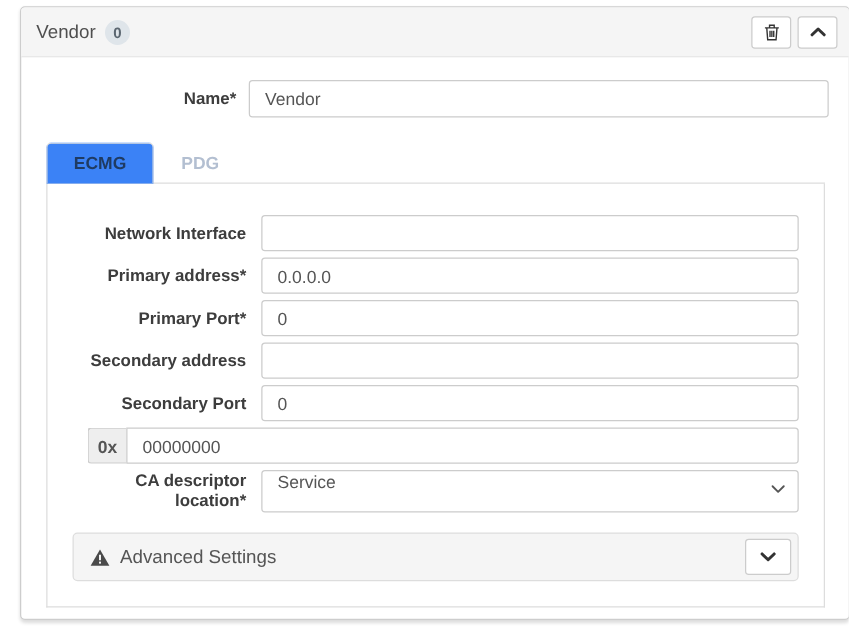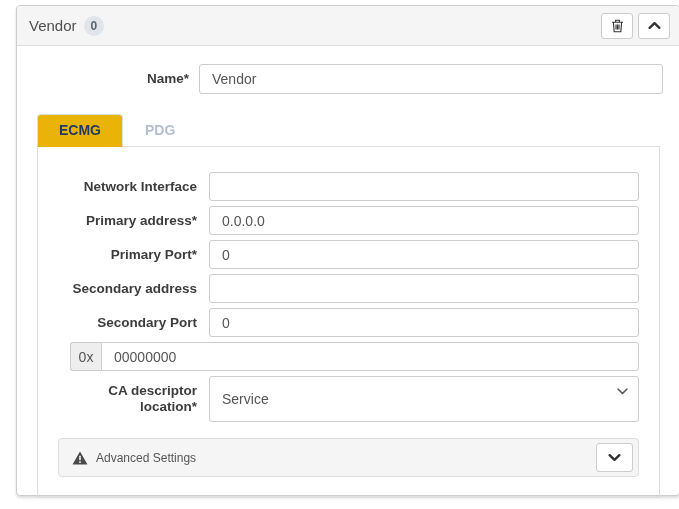--- a/index.html
+++ b/index.html
@@ -55,53 +55,53 @@
   .nav-tabs{
     display:flex;list-style:none;margin:0;padding:0;
     border-bottom:1px solid #ddd;
   }
   .tab{
     padding:7px 21px 8px 21px;font-size:14px;font-weight:bold;
     color:#b3bfd1;cursor:pointer;margin-bottom:-1px;
     border:1px solid transparent;border-radius:4px 4px 0 0;
   }
   .tab.active{
-    color:#1f3b63;background:#eab308;
+    color:#1f3b63;background:#3b82f6;
     border-color:#ddd;border-bottom-color:transparent;
   }
   .tab-content{
     border:1px solid #ddd;border-top:none;
     padding:25px 20px 20px 20px;
   }
   .tc-row{margin-bottom:5px;}
   .tc-row > label{width:139px;flex:0 0 139px;}
   .tc-row .text-input,.tc-row .input-group,.tc-row .select{margin-left:12px;}
   .tc-row .text-input{height:29px;}
   .input-group{flex:1;display:flex;min-width:0;}
   .input-addon{
     width:31px;box-sizing:border-box;height:29px;
     background:#eee;border:1px solid #ccc;border-right:none;
     border-radius:3px 0 0 3px;color:#555;font-size:14px;
-    display:flex;align-items:center;justify-content:center;
+    display:flex;align-items:center;justify-content:center;font-weight:bold;
   }
   .input-group .text-input{margin-left:0;border-radius:0 3px 3px 0;}
   .select{
-    flex:1;height:46px;box-sizing:border-box;position:relative;
+    flex:1;height:34px;box-sizing:border-box;position:relative;
     border:1px solid #ccc;border-radius:3px;background:#fff;
-    font-size:14px;color:#555;display:flex;align-items:center;
+    font-size:14px;color:#555;display:flex;
     padding:0 28px 0 12px;cursor:pointer;
   }
   .select .chev{position:absolute;right:10px;top:11px;}
 
   .advanced-bar{
     margin-top:16px;height:39px;box-sizing:border-box;
     background:#f5f5f5;border:1px solid #ddd;border-radius:4px;
     display:flex;align-items:center;padding:0 5px 0 13px;cursor:pointer;
   }
-  .advanced-label{margin-left:8px;font-size:12px;color:#555;}
+  .advanced-label{margin-left:8px;font-size:15px;color:#555;}
   .advanced-bar .icon-btn{margin-left:auto;width:37px;height:29px;}
 </style>
 </head>
 <body>
 
 <div class="panel">
 
   <div class="panel-header">
     <span class="panel-title">Vendor</span>
     <span class="badge">0</span>

